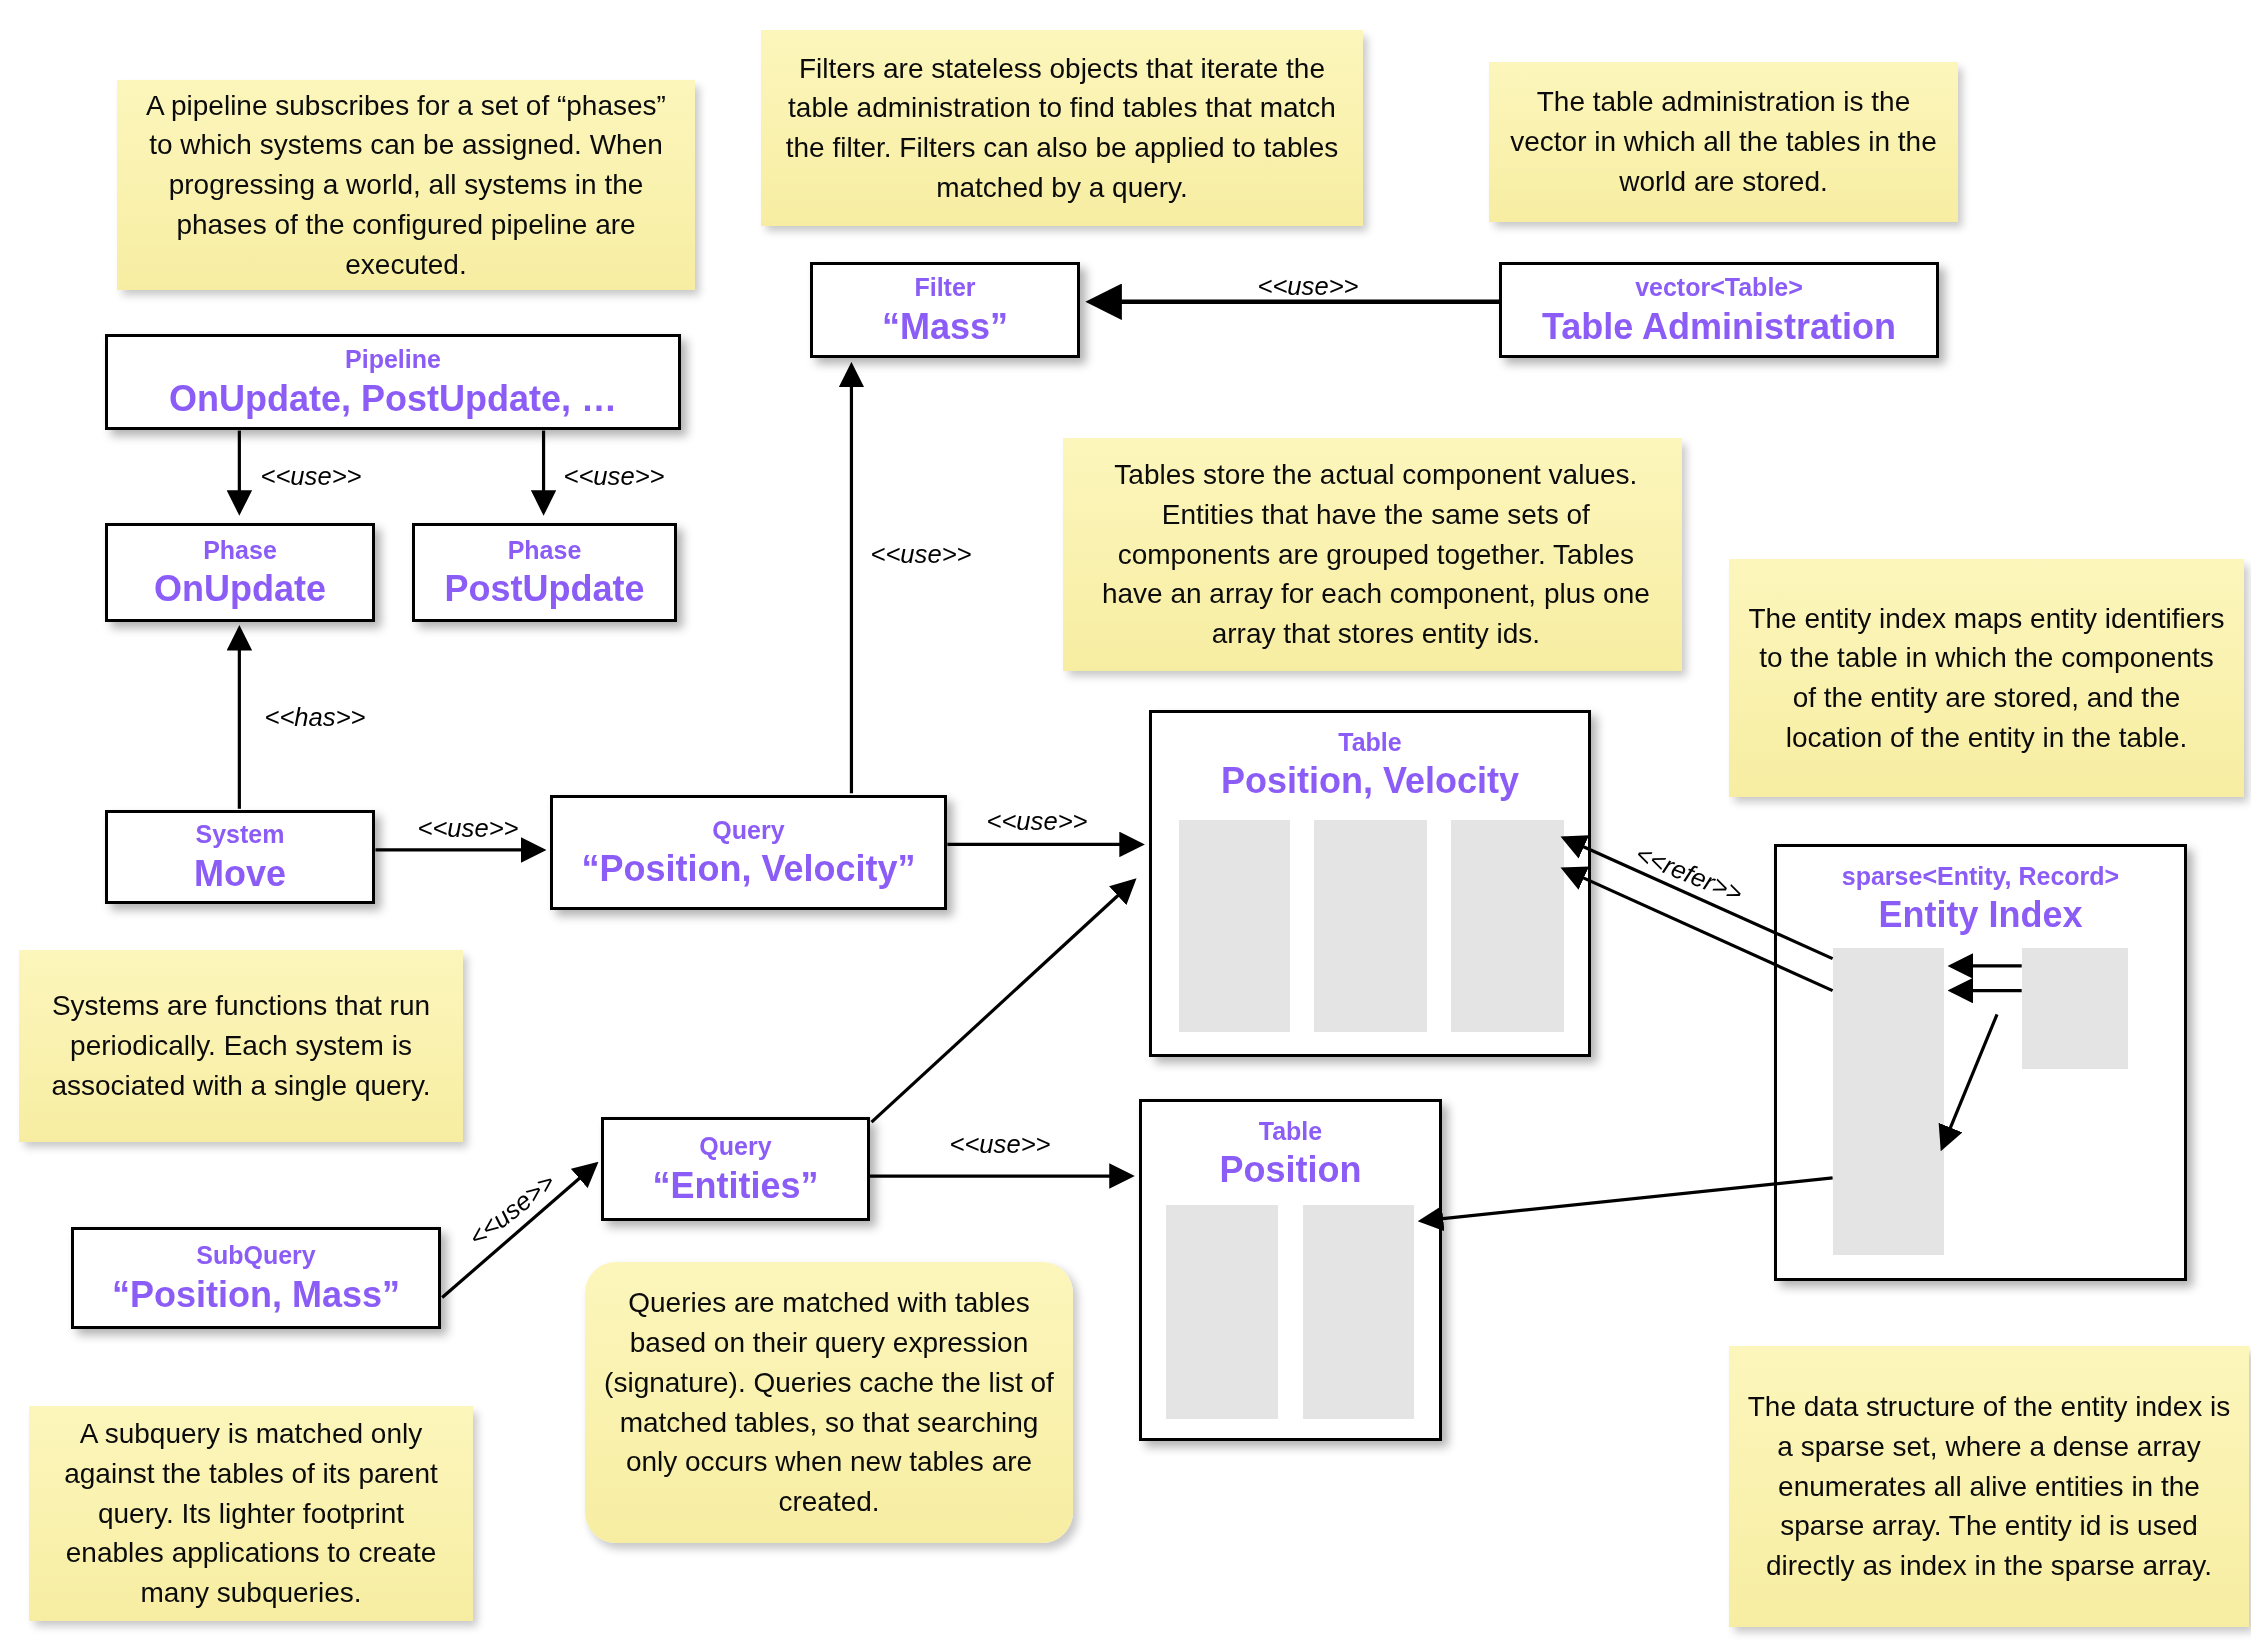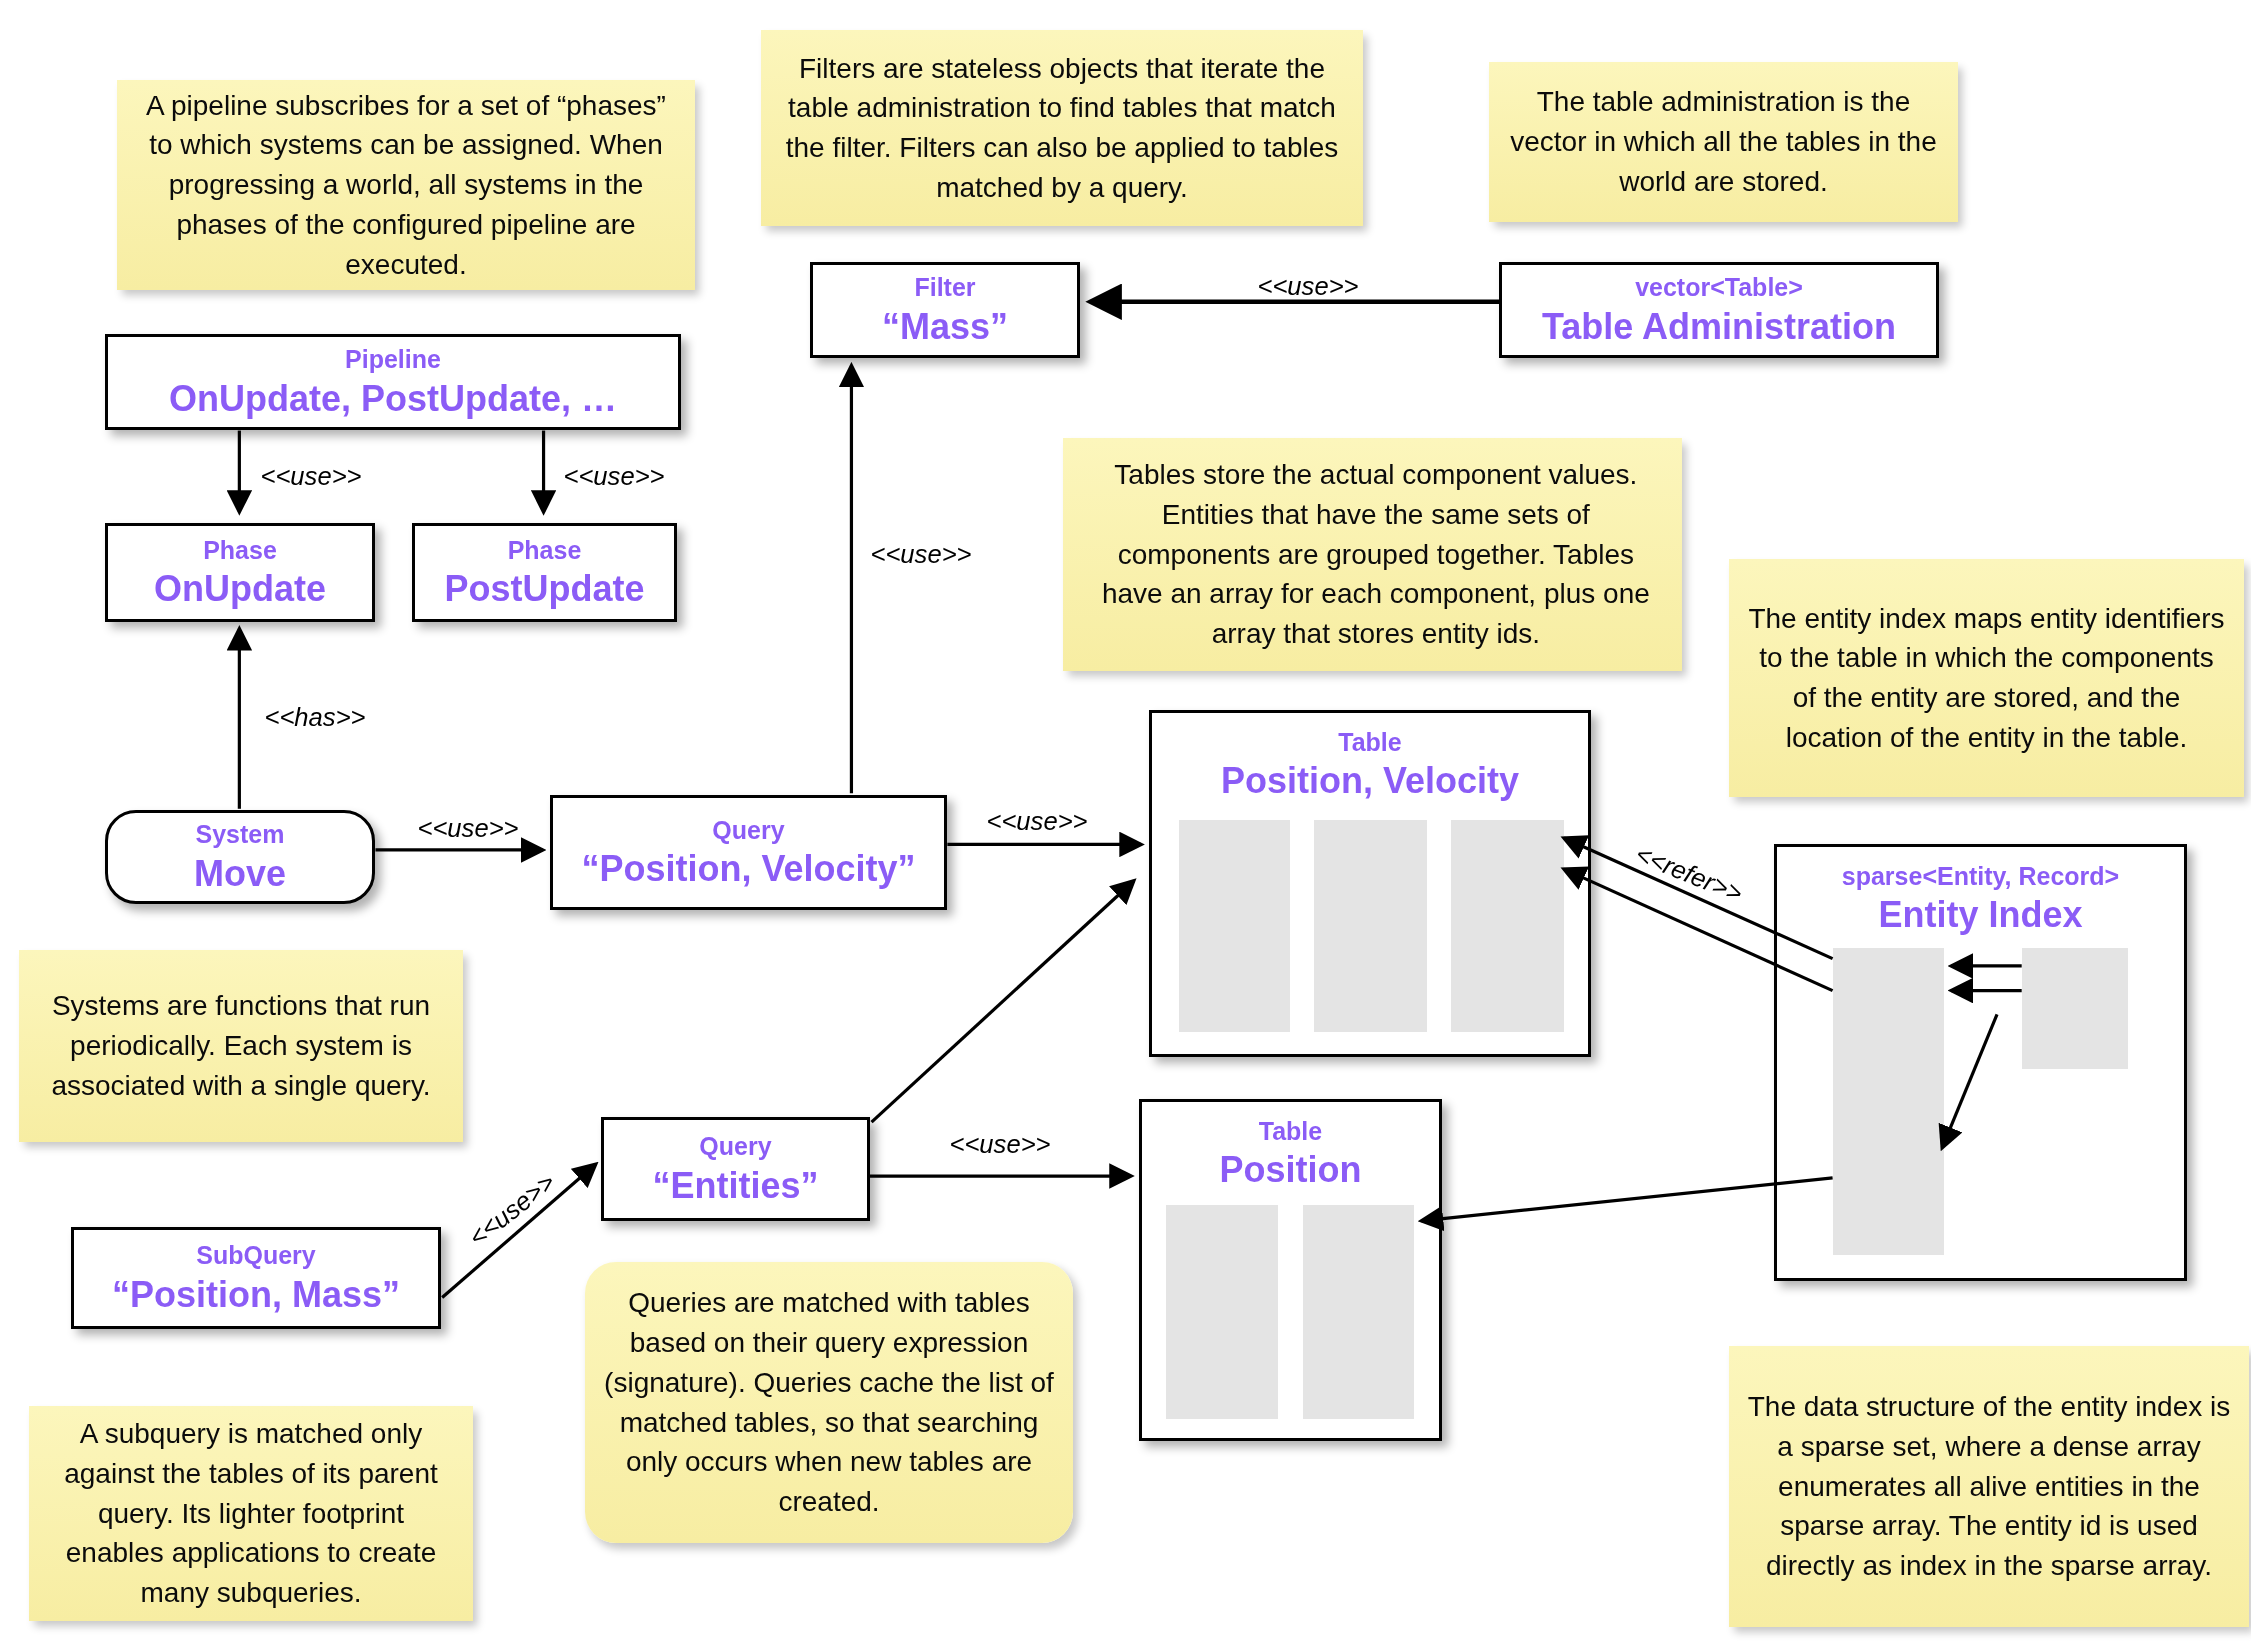--- a/index.html
+++ b/index.html
@@ -93,21 +93,21 @@
   <div class="uml-box" style="left:105px; top:523px; width:270px; height:99px;">
     <div class="stereo">Phase</div>
     <div class="bname">OnUpdate</div>
   </div>
 
   <div class="uml-box" style="left:412px; top:523px; width:265px; height:99px;">
     <div class="stereo">Phase</div>
     <div class="bname">PostUpdate</div>
   </div>
 
-  <div class="uml-box" style="left:105px; top:810px; width:270px; height:94px;border-radius:31px;">
+  <div class="uml-box" style="left:105px; top:810px; width:270px; height:94px;">
     <div class="stereo">System</div>
     <div class="bname">Move</div>
   </div>
 
   <div class="uml-box" style="left:550px; top:795px; width:397px; height:115px;">
     <div class="stereo">Query</div>
     <div class="bname">“Position, Velocity”</div>
   </div>
 
   <div class="uml-box" style="left:810px; top:262px; width:270px; height:96px;">

